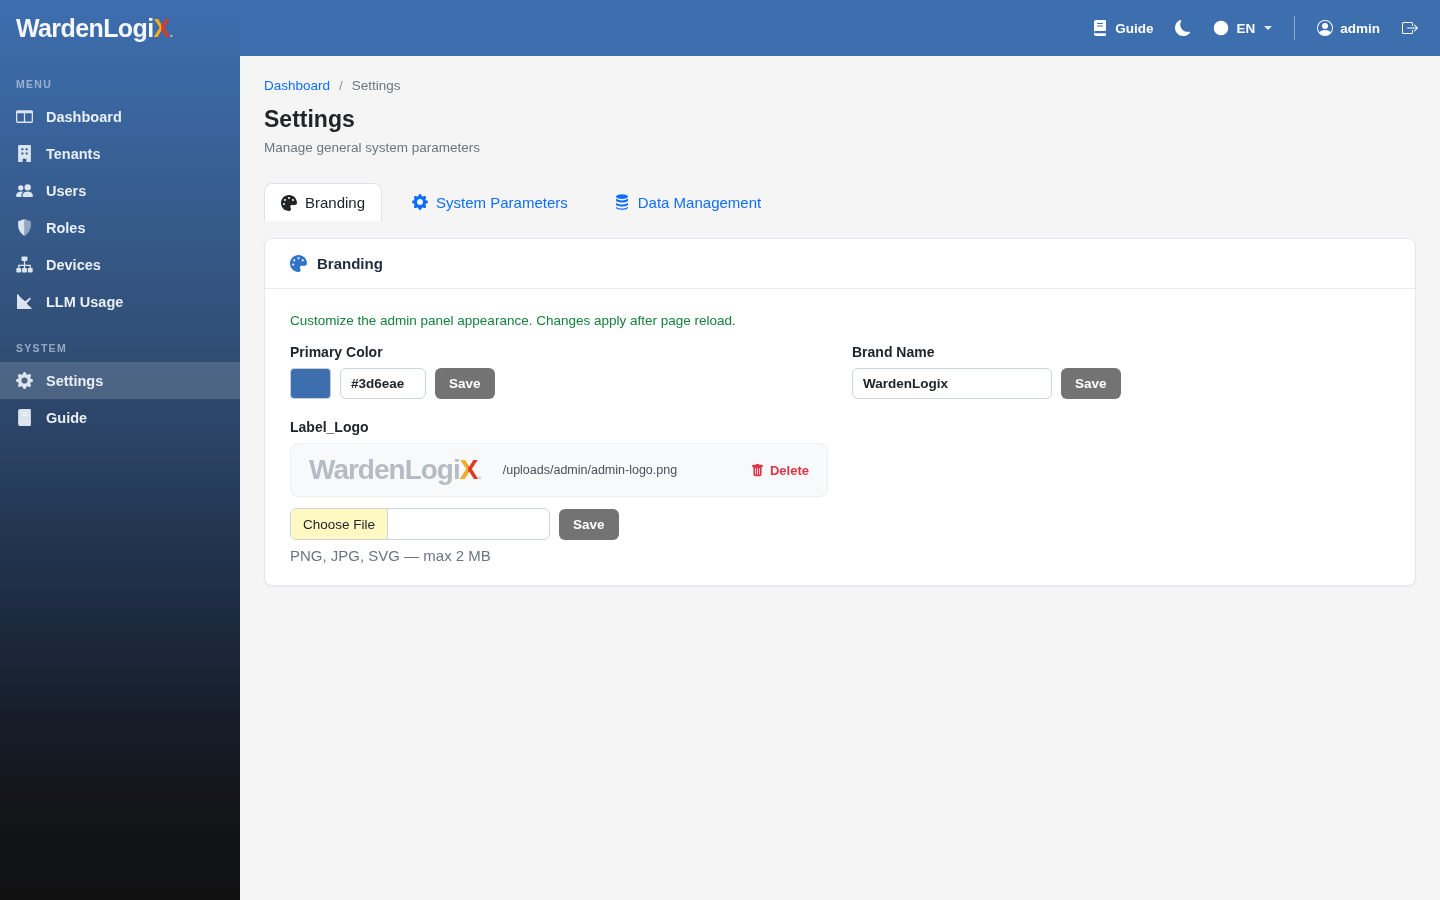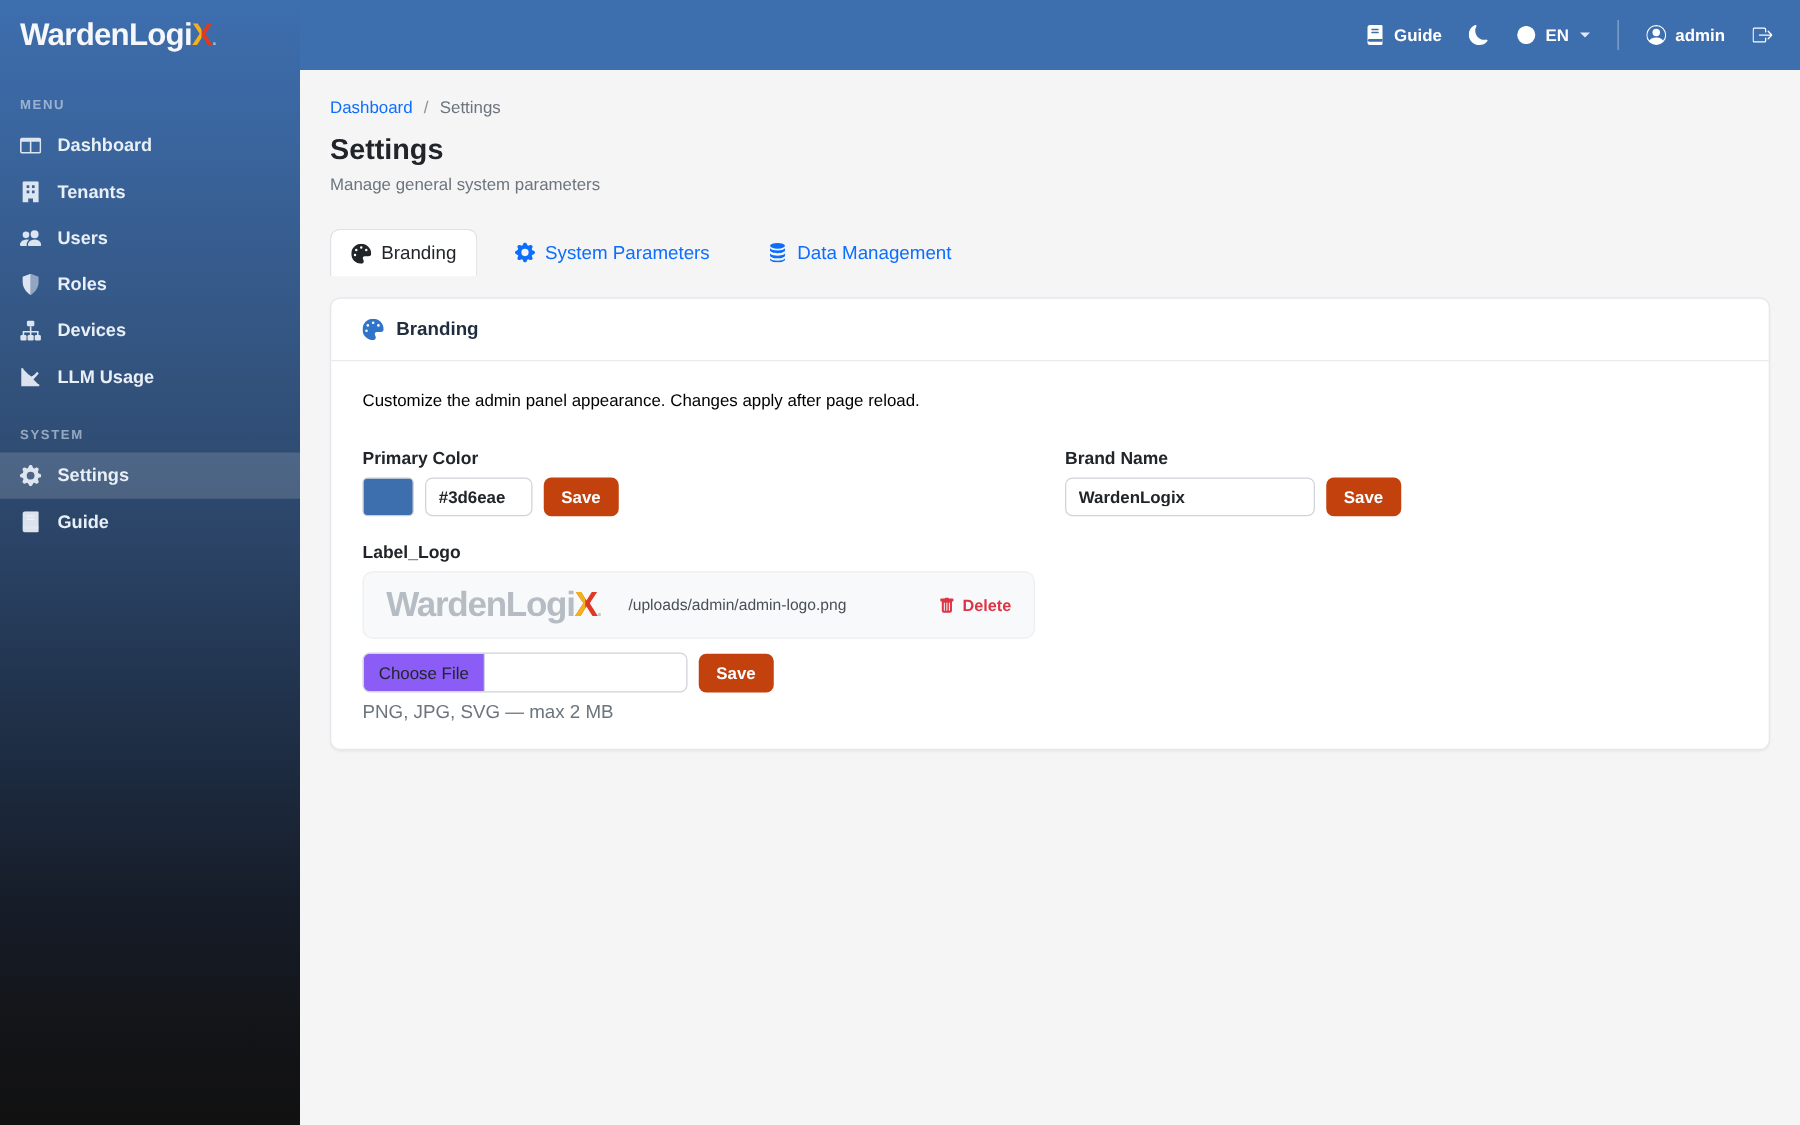--- a/index.html
+++ b/index.html
@@ -47,42 +47,42 @@
   .tabs { margin-top:28px; display:flex; gap:14px; align-items:flex-end; }
   .tab { height:38px; display:flex; align-items:center; gap:8px; padding:0 16px; font-size:15px; color:#0d6efd; cursor:pointer; border-radius:8px 8px 0 0; }
   .tab .ic { width:16px; height:16px; }
   .tab.active { background:#fff; border:1px solid #dee2e6; border-bottom:none; color:#212529; }
 
   .card { margin-top:17px; background:#fff; border:1px solid #e4e7ec; border-radius:8px; box-shadow:0 1px 2px rgba(16,24,40,.05); }
   .card-header { height:50px; display:flex; align-items:center; gap:10px; padding:0 25px; border-bottom:1px solid #e9ecef; }
   .card-header .ic { width:17px; height:17px; color:#2f74c9; }
   .card-title { font-size:15px; font-weight:700; color:#1f2d3d; }
   .card-body { padding:24px 25px 21px; }
-  .intro { font-size:13.5px; color:#000000; margin-bottom:30px; }
+  .intro { font-size:13.5px; color:#15803d; margin-bottom:16px; }
 
   .form-grid { display:grid; grid-template-columns:1fr 1fr; column-gap:24px; }
   .field-label { font-size:14px; font-weight:700; color:#212529; margin-bottom:8px; }
   .row { display:flex; align-items:center; gap:9px; }
   .swatch { width:41px; height:31px; background:#3d6eae; border:1px solid #c9ced4; border-radius:4px; flex:none; cursor:pointer; }
   .text-input { height:31px; border:1px solid #ced4da; border-radius:6px; padding:0 10px; font-size:13.5px; color:#212529; font-family:inherit; background:#fff;font-weight:bold; }
   .input-hex { width:86px; }
   .input-brand { width:200px; }
-  .btn-save { height:31px; padding:0 14px; background:#c2410c; color:#fff; border:none; border-radius:6px; font-size:13.5px; font-weight:700; font-family:inherit; cursor:pointer; }
+  .btn-save { height:31px; padding:0 14px; background:#737373; color:#fff; border:none; border-radius:6px; font-size:13.5px; font-weight:700; font-family:inherit; cursor:pointer; }
 
   .logo-block { margin-top:20px; }
   .logo-preview { margin-top:8px; height:54px; display:flex; align-items:center; background:#f8f9fa; border:1px solid #eceef0; border-radius:8px; padding:0 18px; }
   .logo--silver { color:#b6bcc3; font-size:28px; letter-spacing:-1px; }
   .logo--silver .logo-dot { opacity:.8; }
   .logo-path { margin-left:22px; font-size:12.5px; color:#495057; }
   .delete-btn { margin-left:auto; display:flex; align-items:center; gap:6px; color:#dc3545; font-size:13px; font-weight:600; cursor:pointer; background:none; border:none; font-family:inherit; }
   .delete-btn .ic { width:13px; height:13px; }
 
   .upload-row { margin-top:11px; display:flex; align-items:center; gap:9px; }
   .file-input { width:260px; height:32px; display:flex; align-items:stretch; border:1px solid #ced4da; border-radius:6px; overflow:hidden; background:#fff; cursor:pointer; }
-  .file-btn { display:flex; align-items:center; padding:0 12px; background:#8b5cf6; border-right:1px solid #ced4da; font-size:13.5px; color:#212529; }
+  .file-btn { display:flex; align-items:center; padding:0 12px; background:#fef9c3; border-right:1px solid #ced4da; font-size:13.5px; color:#212529; }
   .file-text { display:flex; align-items:center; padding:0 12px; font-size:14px; color:#3b4045; flex:1;margin-top:48px; }
   .upload-hint { margin-top:7px; font-size:15px; color:#6c757d; }
 </style>
 </head>
 <body>
 
 <div class="app">
 
   <aside class="sidebar">
     <div class="brand">

